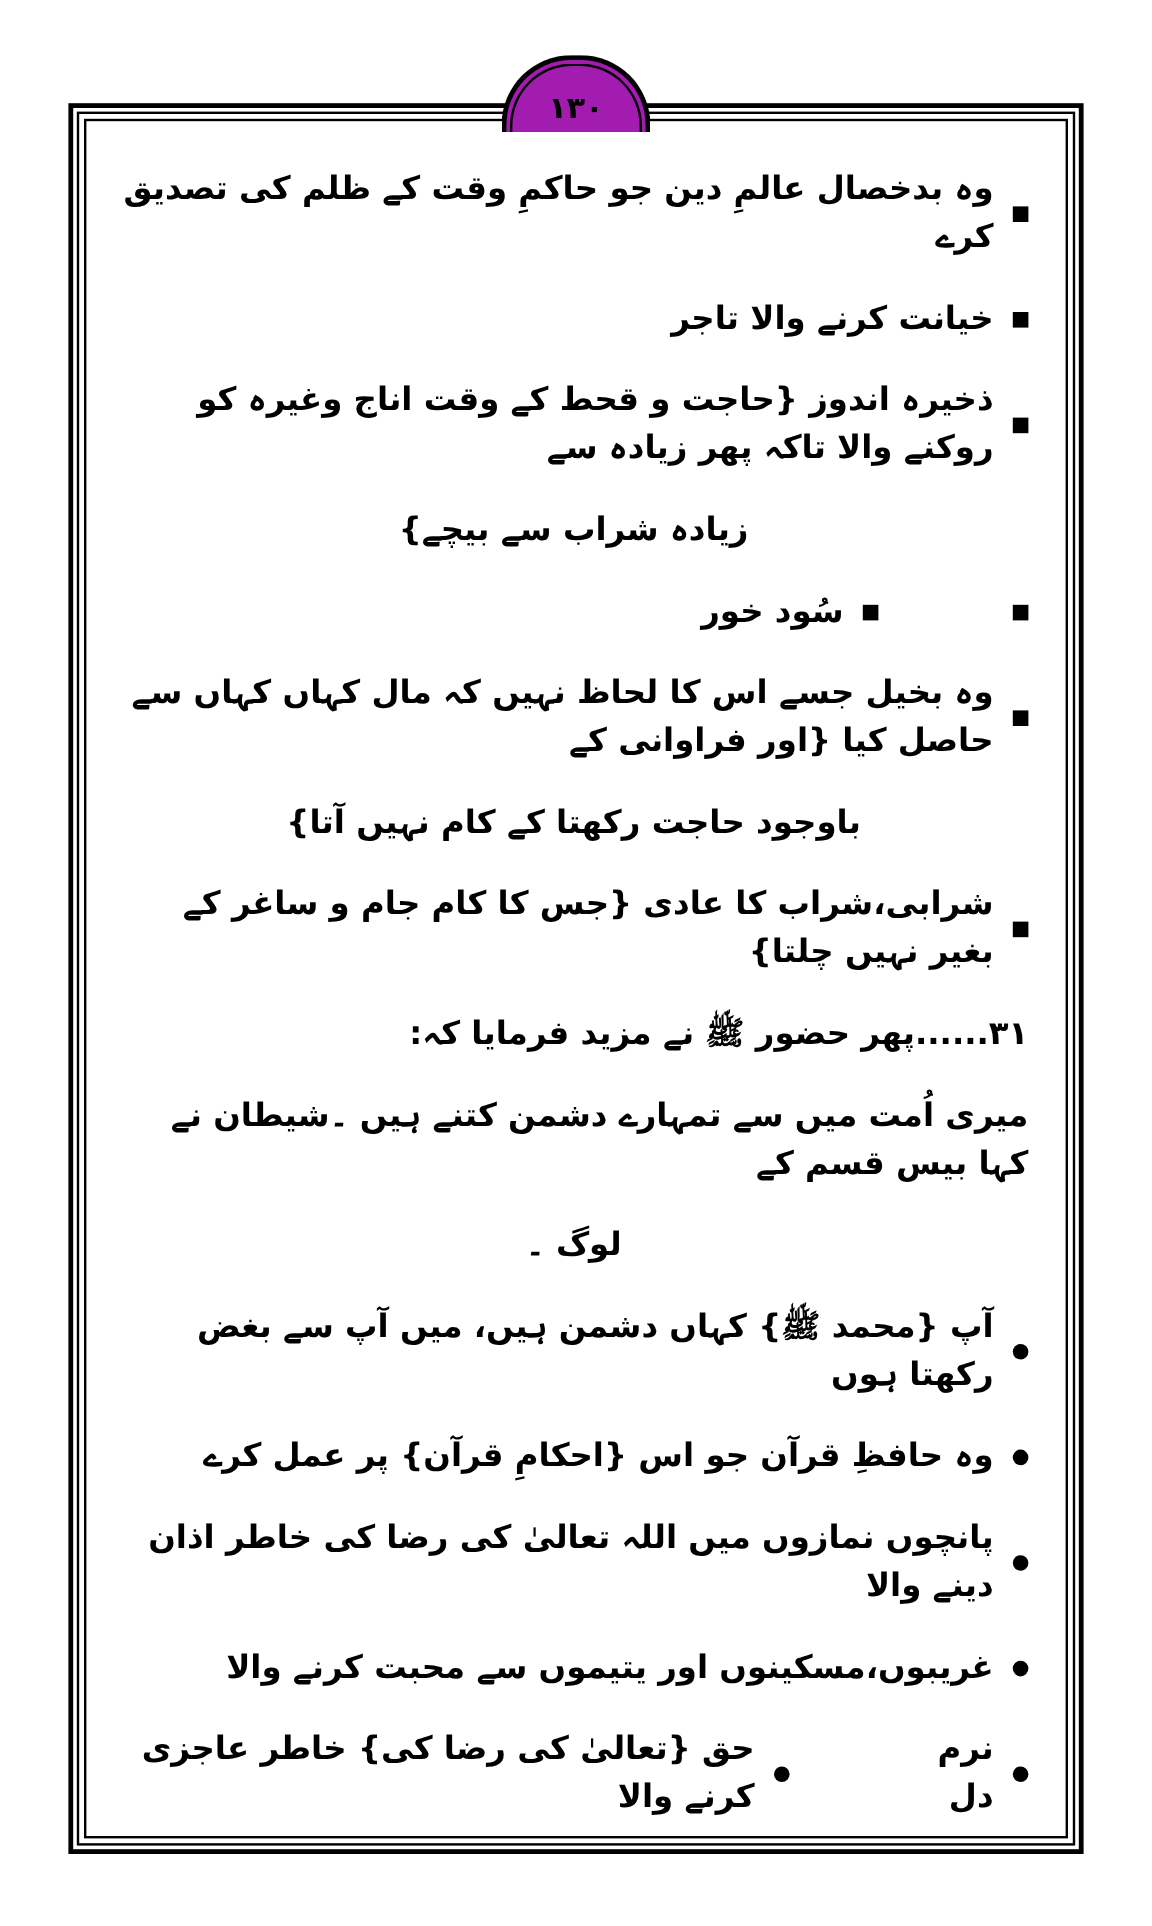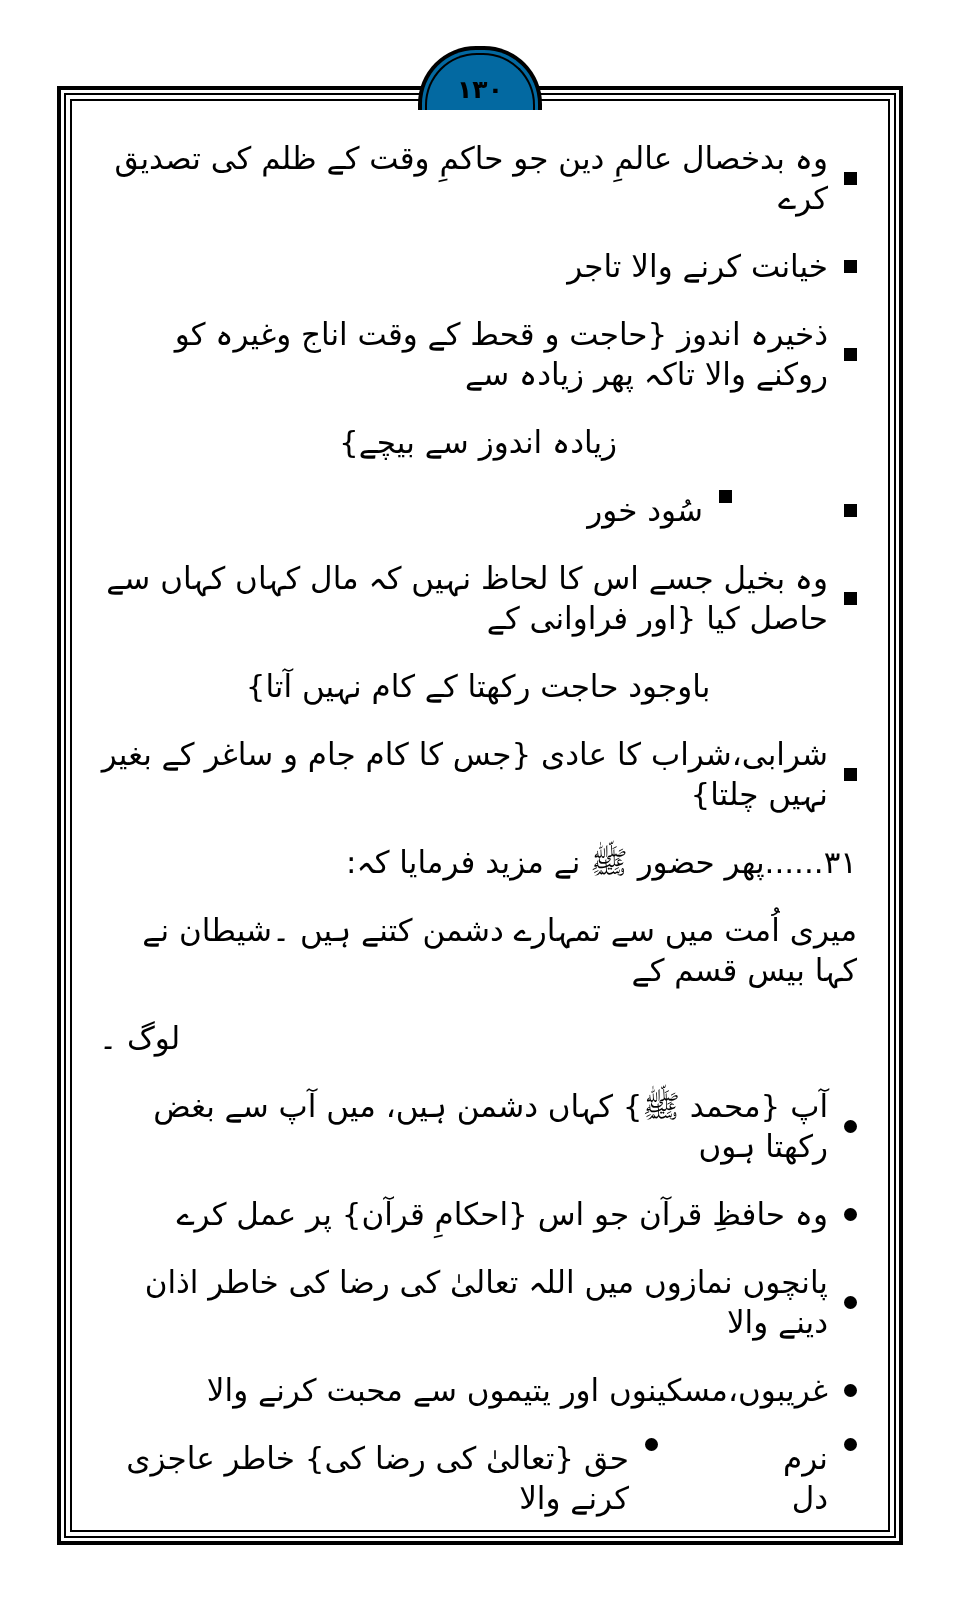--- a/index.html
+++ b/index.html
@@ -17,59 +17,59 @@
   .frame::before {
     content:""; position:absolute; inset:3px; border:2px solid #000; pointer-events:none;
   }
   .frame::after {
     content:""; position:absolute; inset:9px; border:2px solid #000; pointer-events:none;
   }
 
   
   .arch {
     position:absolute; top:46px; left:50%; transform:translateX(-50%);
-    width:116px; height:60px; background:#0369a1;
+    width:116px; height:60px; background:#a21caf;
     border:4px solid #000; border-bottom:none;
     border-radius:58px 58px 0 0; z-index:3;
     display:flex; align-items:flex-end; justify-content:center;
   }
   .arch::before {
     content:""; position:absolute; inset:3px 3px 0 3px;
     border:2px solid #000; border-bottom:none;
     border-radius:52px 52px 0 0; pointer-events:none;
   }
   .arch .num {
     font-size:25px; font-weight:bold; line-height:1; padding-bottom:8px;
     direction:rtl;
   }
 
   
   .content {
     position:absolute; left:73px; right:73px; top:112px; bottom:80px;
     padding:26px 30px 0 26px;
     direction:rtl; text-align:right;
-    font-size:31px; font-weight:normal; line-height:40px;
+    font-size:27px; font-weight:bold; line-height:40px;
     z-index:2;
   }
   .line { margin-bottom:28px; white-space:nowrap; }
   .line .txt { white-space:normal; }
   .line.wrap { white-space:normal; }
 
   .bullet { display:inline-block; width:13px; height:13px; background:#000;
             margin-left:16px; vertical-align:middle; flex:none; }
   .bullet.rd { border-radius:50%; }
 
   .bullet-square, .bullet-round { display:flex; align-items:center; }
   .bullet-square .txt, .bullet-round .txt { flex:1 1 auto; }
 
   .pair-square, .pair-round { display:flex; align-items:center; gap:96px; }
-  .pair-square .seg, .pair-round .seg { display:flex; align-items:flex-start; }
+  .pair-square .seg, .pair-round .seg { display:flex; align-items:center; }
 
   .continuation { text-align:center; }
-  .continuation-left { text-align:left; }
+  .continuation-left { text-align:center; }
   .paragraph { text-align:right; }
   .heading { text-align:right; }
 </style>
 </head>
 <body>
 
 <div class="page">
   <div class="frame"></div>
 
   <div class="arch">
@@ -82,21 +82,21 @@
         <span class="txt">وہ بدخصال عالمِ دین جو حاکمِ وقت کے ظلم کی تصدیق کرے</span>
       </div>
       <div class="line bullet-square">
         <span class="bullet sq"></span>
         <span class="txt">خیانت کرنے والا تاجر</span>
       </div>
       <div class="line bullet-square">
         <span class="bullet sq"></span>
         <span class="txt">ذخیرہ اندوز {حاجت و قحط کے وقت اناج وغیرہ کو روکنے والا تاکہ پھر زیادہ سے</span>
       </div>
-      <div class="line continuation wrap"><span class="txt">زیادہ اندوز سے بیچے}</span></div>
+      <div class="line continuation wrap"><span class="txt">زیادہ شراب سے بیچے}</span></div>
       <div class="line pair-square wrap">
         <span class="seg">
           <span class="bullet sq"></span>
         </span>
         <span class="seg">
           <span class="bullet sq"></span>
           <span class="txt">سُود خور</span>
         </span>
       </div>
       <div class="line bullet-square">

